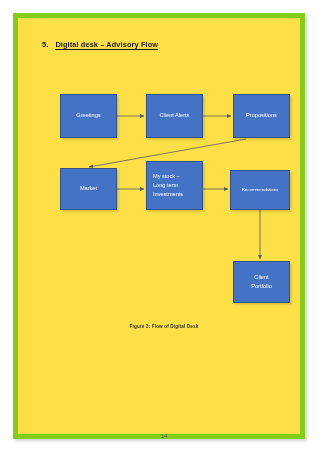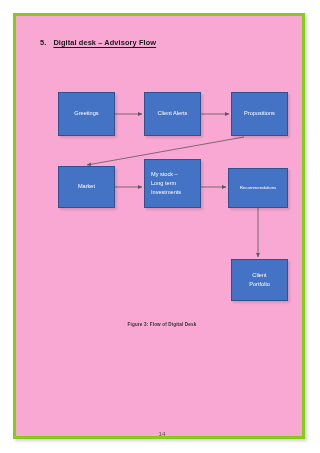--- a/index.html
+++ b/index.html
@@ -15,22 +15,22 @@
     position: relative;
   }
 
   
   .page-sheet {
     position: absolute;
     left: 13px;
     top: 13px;
     width: 292px;
     height: 426px;
-    background: #f9a8d4;
-    border: 3px solid #84cc16;
+    background: #fde047;
+    border: 5px solid #84cc16;
     box-sizing: border-box;
     box-shadow: 2px 2px 3px rgba(0,0,0,0.18);
   }
 
   
   .doc-heading {
     position: absolute;
     left: 24px;
     top: 22px;
     font-size: 7.4px;

